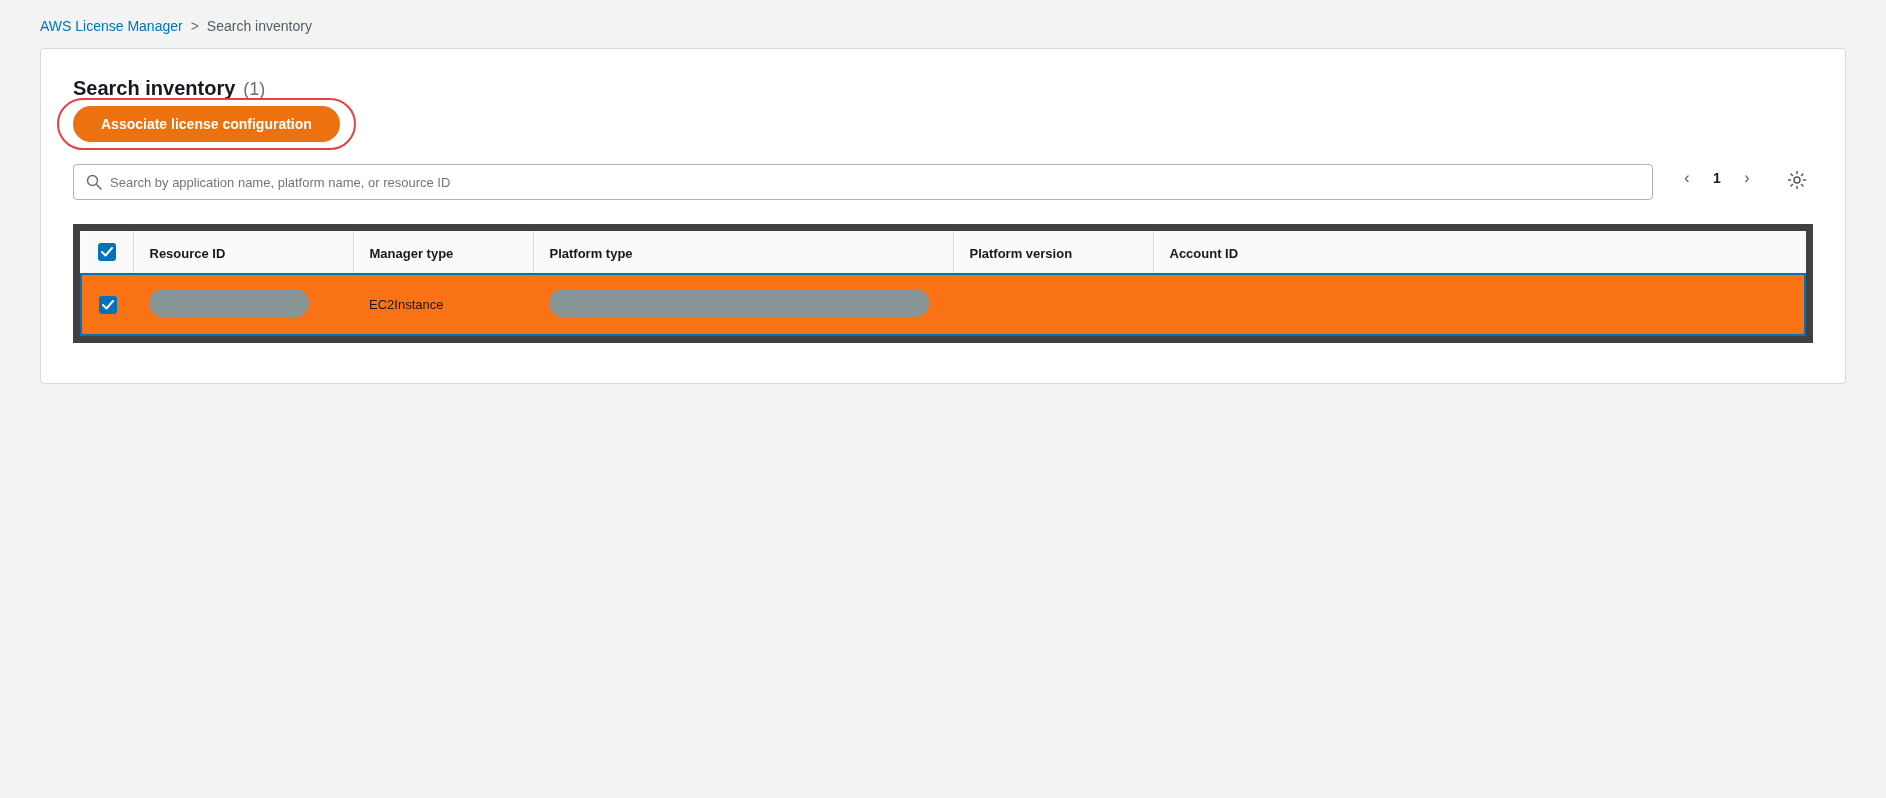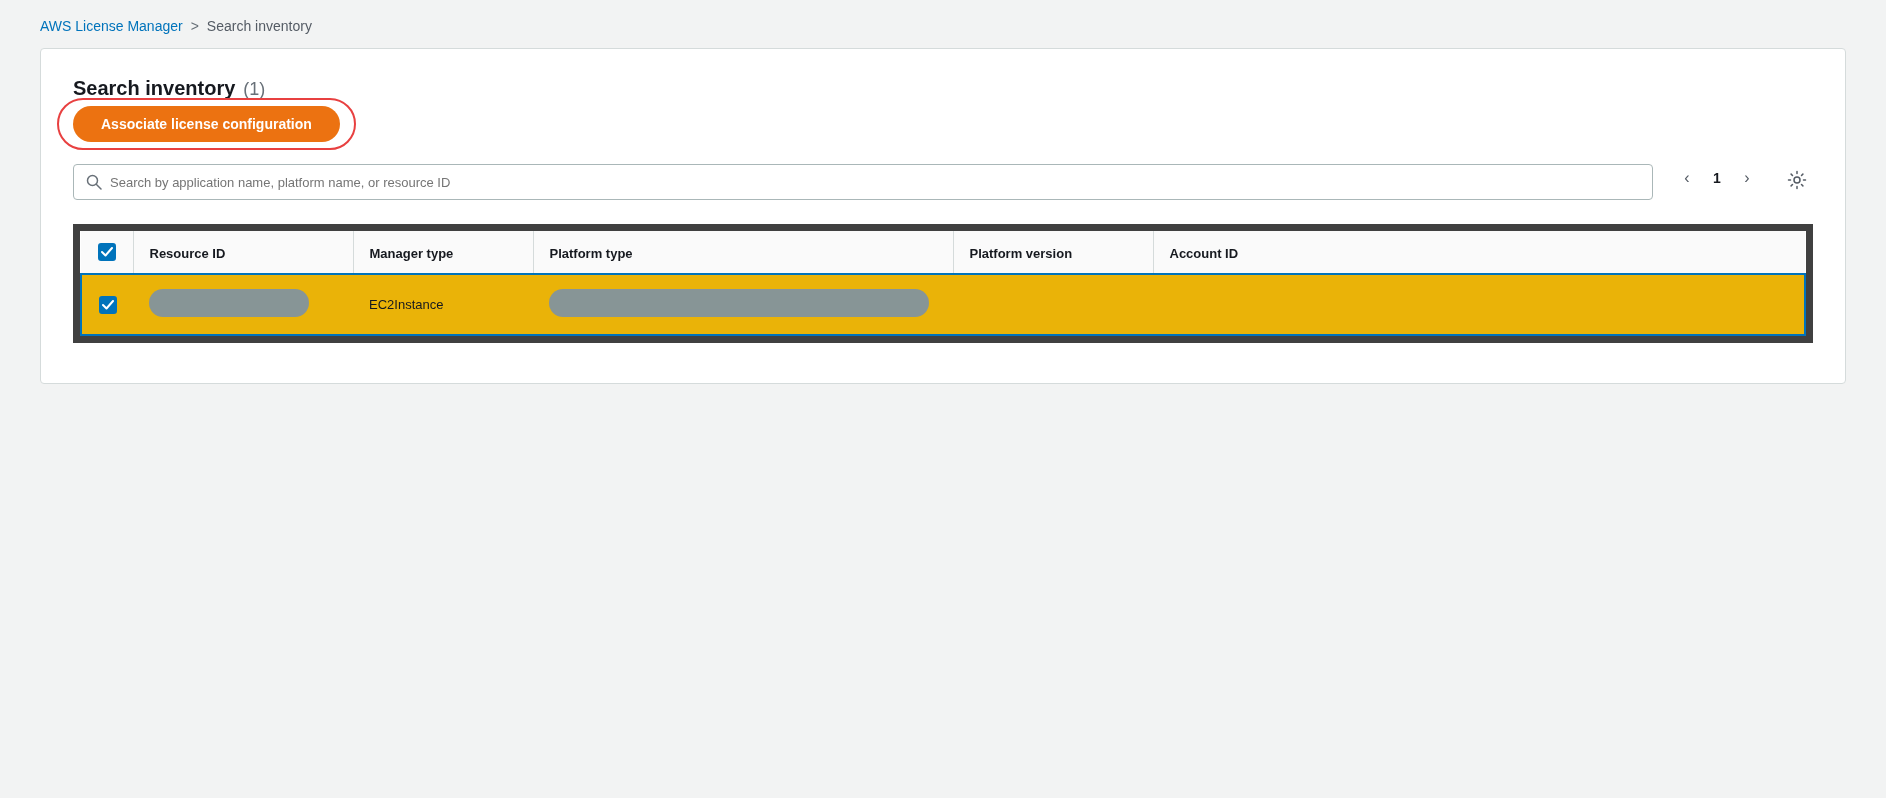--- a/index.html
+++ b/index.html
@@ -211,21 +211,21 @@
       width: 52px;
       text-align: center;
     }
 
     tbody tr {
       border-bottom: 1px solid #eaeded;
       background-color: #fff;
     }
 
     tbody tr.selected-row {
-      background-color: #eab308;
+      background-color: #f97316;
       border: 2px solid #0073bb;
     }
 
     tbody td {
       padding: 14px 16px;
       font-size: 13px;
       color: #16191f;
       vertical-align: middle;
     }
 

